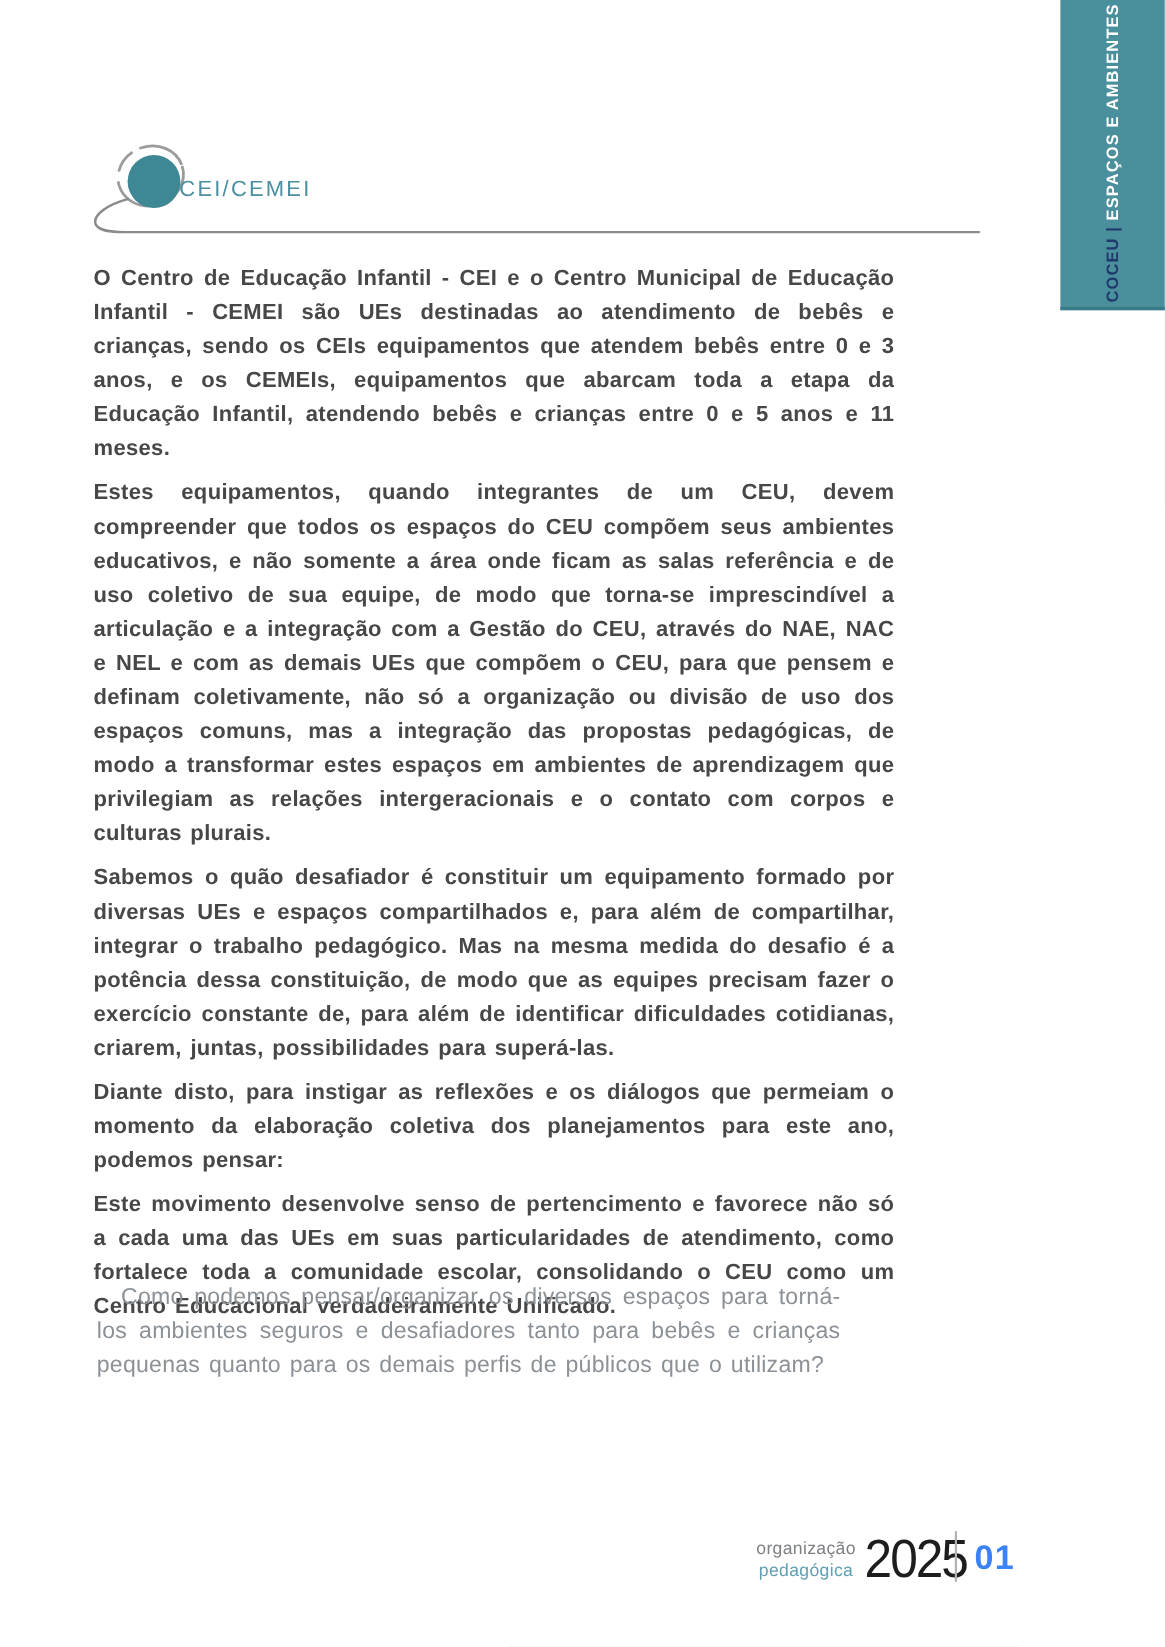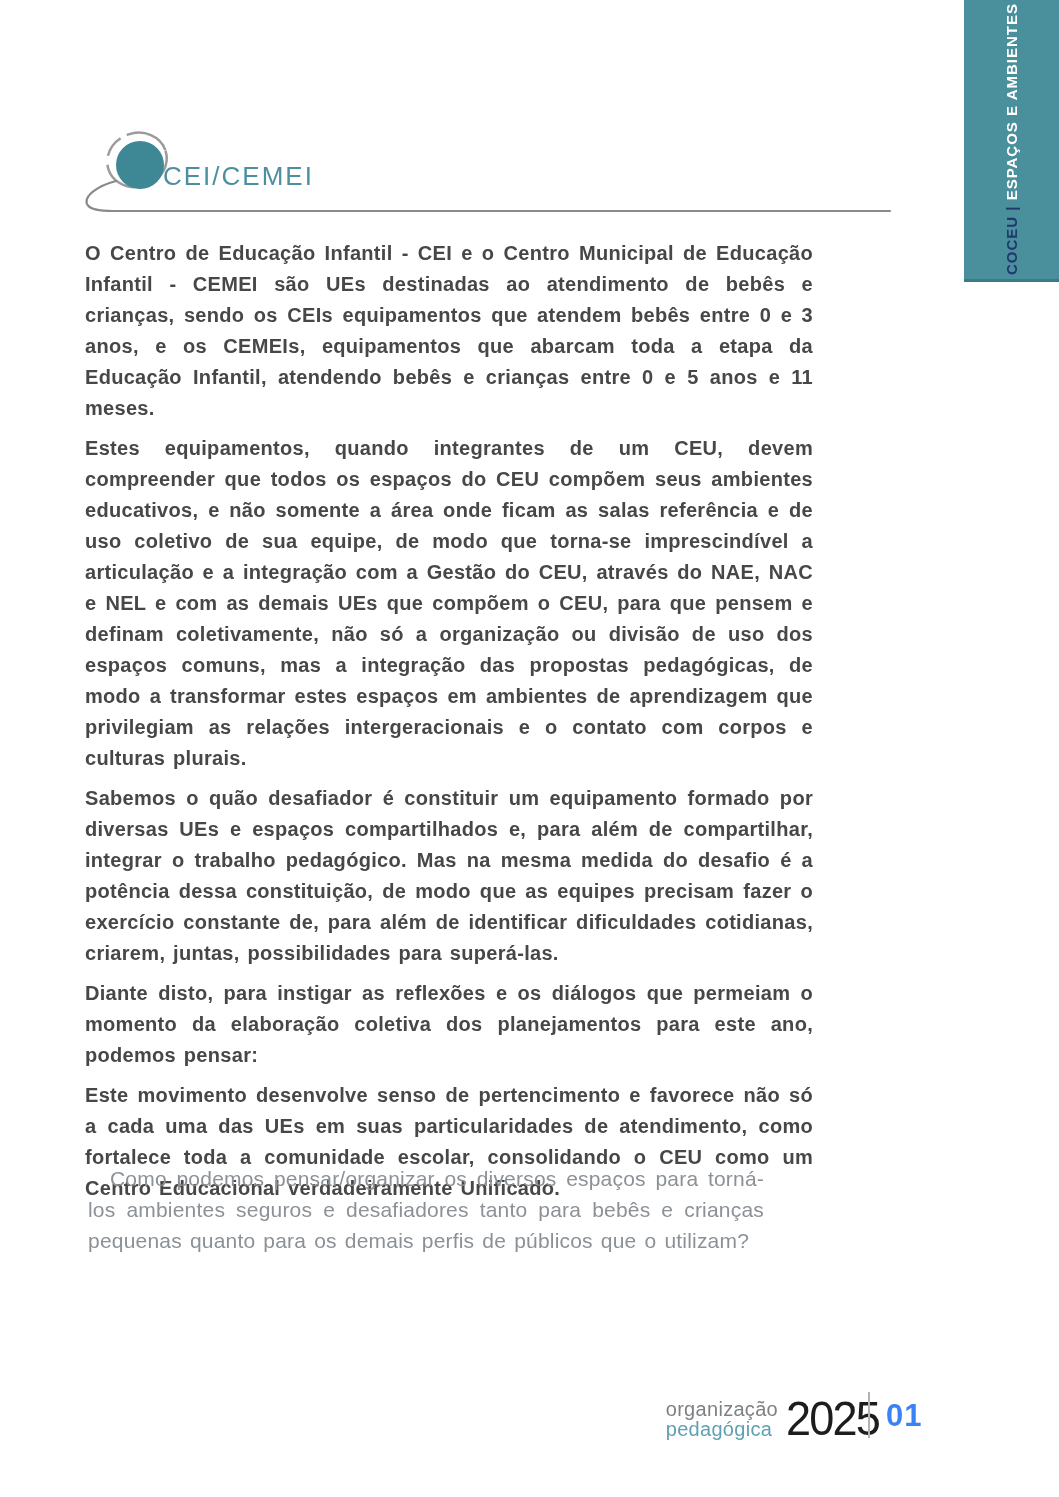--- a/index.html
+++ b/index.html
@@ -25,21 +25,21 @@
     font-size:15px;font-weight:bold;
     letter-spacing:1px;
     white-space:nowrap;
   }
   .sidebar-tab .vtext .prefix{color:#20386B;}
   .sidebar-tab .vtext .main{color:#FFFFFF;}
   
   .header-art{position:absolute;left:0;top:0;width:920px;height:240px;pointer-events:none;}
   .page-title{
     position:absolute;left:163px;top:161px;
-    font-size:26px;letter-spacing:2px;
+    font-size:20px;letter-spacing:2px;
     color:#4B8FA0;
   }
   
   .body-copy{
     position:absolute;left:85px;top:238px;width:728px;
     font-size:20px;line-height:31px;
     font-weight:700;
     letter-spacing:0.3px;word-spacing:2px;
     color:#474747;
     text-align:justify;
@@ -51,21 +51,21 @@
     font-size:21px;line-height:31px;
     letter-spacing:0.2px;word-spacing:2px;
     color:#8B9196;
     text-align:justify;
     text-indent:22px;
     margin-top:20px;
   }
   
   .footer-labels{
     position:absolute;top:1399px;right:281px;
-    text-align:left;font-size:20px;line-height:20px;
+    text-align:center;font-size:16px;line-height:20px;
     letter-spacing:0.3px;
   }
   .footer-labels .l1{color:#7E8184;}
   .footer-labels .l2{color:#5FA0B2;}
   .footer-year{
     position:absolute;left:786px;top:1390px;
     font-size:49px;font-weight:200;letter-spacing:-2px;
     color:#1D1D1D;
     transform:scaleX(0.92);transform-origin:left top;
   }

